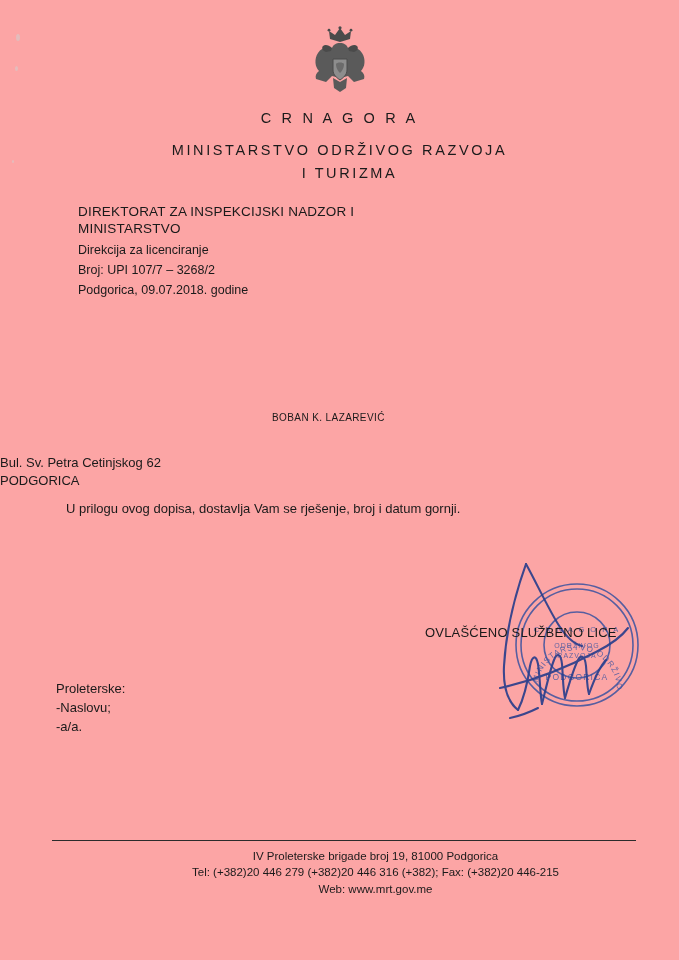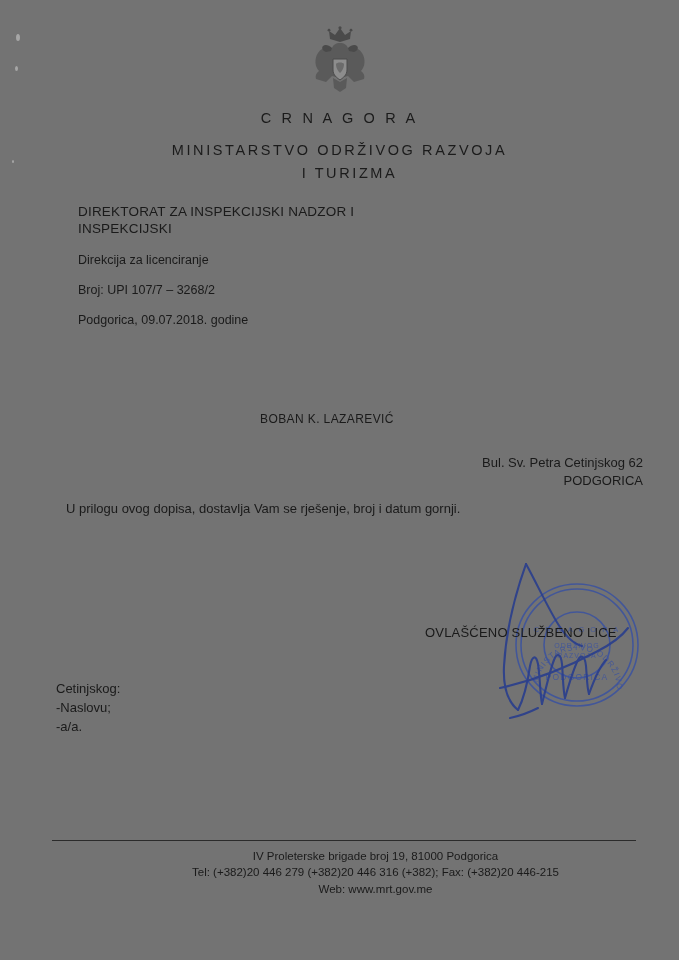--- a/index.html
+++ b/index.html
@@ -12,21 +12,21 @@
     height: 960px;
     position: relative;
     overflow: hidden;
     font-family: "Liberation Sans", sans-serif;
     color: #1a1a1a;
   }
 
   .page {
     position: absolute;
     inset: 0;
-    background: #737373;
+    background: #fca5a5;
   }
 
   
   .speckle {
     position: absolute;
     background: #cfcfcf;
     border-radius: 50%;
     opacity: .55;
   }
 
@@ -83,37 +83,36 @@
     left: 78px;
     width: 420px;
     line-height: 1.28;
   }
   .refblock .big {
     font-size: 13.5px;
     letter-spacing: .2px;
   }
   .refblock .sub {
     font-size: 12.5px;
-    margin-top: 14px;
+    margin-top: 4px;
   }
 
   
   .addressee-name {
     position: absolute;
     top: 412px;
-    left: 260px;
-    font-size: 12px;
+    left: 272px;
+    font-size: 10px;
     letter-spacing: .4px;
   }
   .addressee-addr {
     position: absolute;
     top: 454px;
     left: 0;
     width: 679px;
-    text-align: right;
     padding-right: 36px;
     box-sizing: border-box;
     font-size: 13px;
     line-height: 1.38;
   }
 
   
   .body-text {
     position: absolute;
     top: 501px;
@@ -215,21 +214,21 @@
       </svg>
     </span>
   </div>
 
   <div class="country">C R N A   G O R A</div>
   <div class="ministry1">MINISTARSTVO ODRŽIVOG RAZVOJA</div>
   <div class="ministry2">I TURIZMA</div>
 
   <div class="refblock">
     <div class="big">DIREKTORAT ZA  INSPEKCIJSKI NADZOR I</div>
-    <div class="big">INSPEKCIJSKI</div>
+    <div class="big">MINISTARSTVO</div>
     <div class="sub">Direkcija za licenciranje</div>
     <div class="sub">Broj: UPI 107/7 – 3268/2</div>
     <div class="sub">Podgorica, 09.07.2018. godine</div>
   </div>
 
   <div class="addressee-name">BOBAN K. LAZAREVIĆ</div>
   <div class="addressee-addr">
     <div>Bul. Sv. Petra Cetinjskog 62</div>
     <div>PODGORICA</div>
   </div>
@@ -263,21 +262,21 @@
       <path d="M95 150 C99 136 104 120 108 112 C111 106 115 108 116 118 C117 130 117 140 119 146"></path>
       <path d="M119 146 C124 132 130 118 136 112"></path>
       <path d="M30 140 C58 134 92 122 126 104 C142 96 152 88 158 80"></path>
       <path d="M40 170 C50 168 60 164 68 160"></path>
     </g>
   </svg>
 
   <div class="sig-label">OVLAŠĆENO SLUŽBENO LICE</div>
 
   <div class="delivery">
-    <div>Cetinjskog:</div>
+    <div>Proleterske:</div>
     <div>-Naslovu;</div>
     <div>-a/a.</div>
   </div>
 
   <div class="footer-rule"></div>
   <div class="footer-text">
     <div>IV Proleterske brigade broj 19, 81000 Podgorica</div>
     <div>Tel:  (+382)20 446 279 (+382)20 446 316 (+382); Fax: (+382)20 446-215</div>
     <div>Web: www.mrt.gov.me</div>
   </div>

